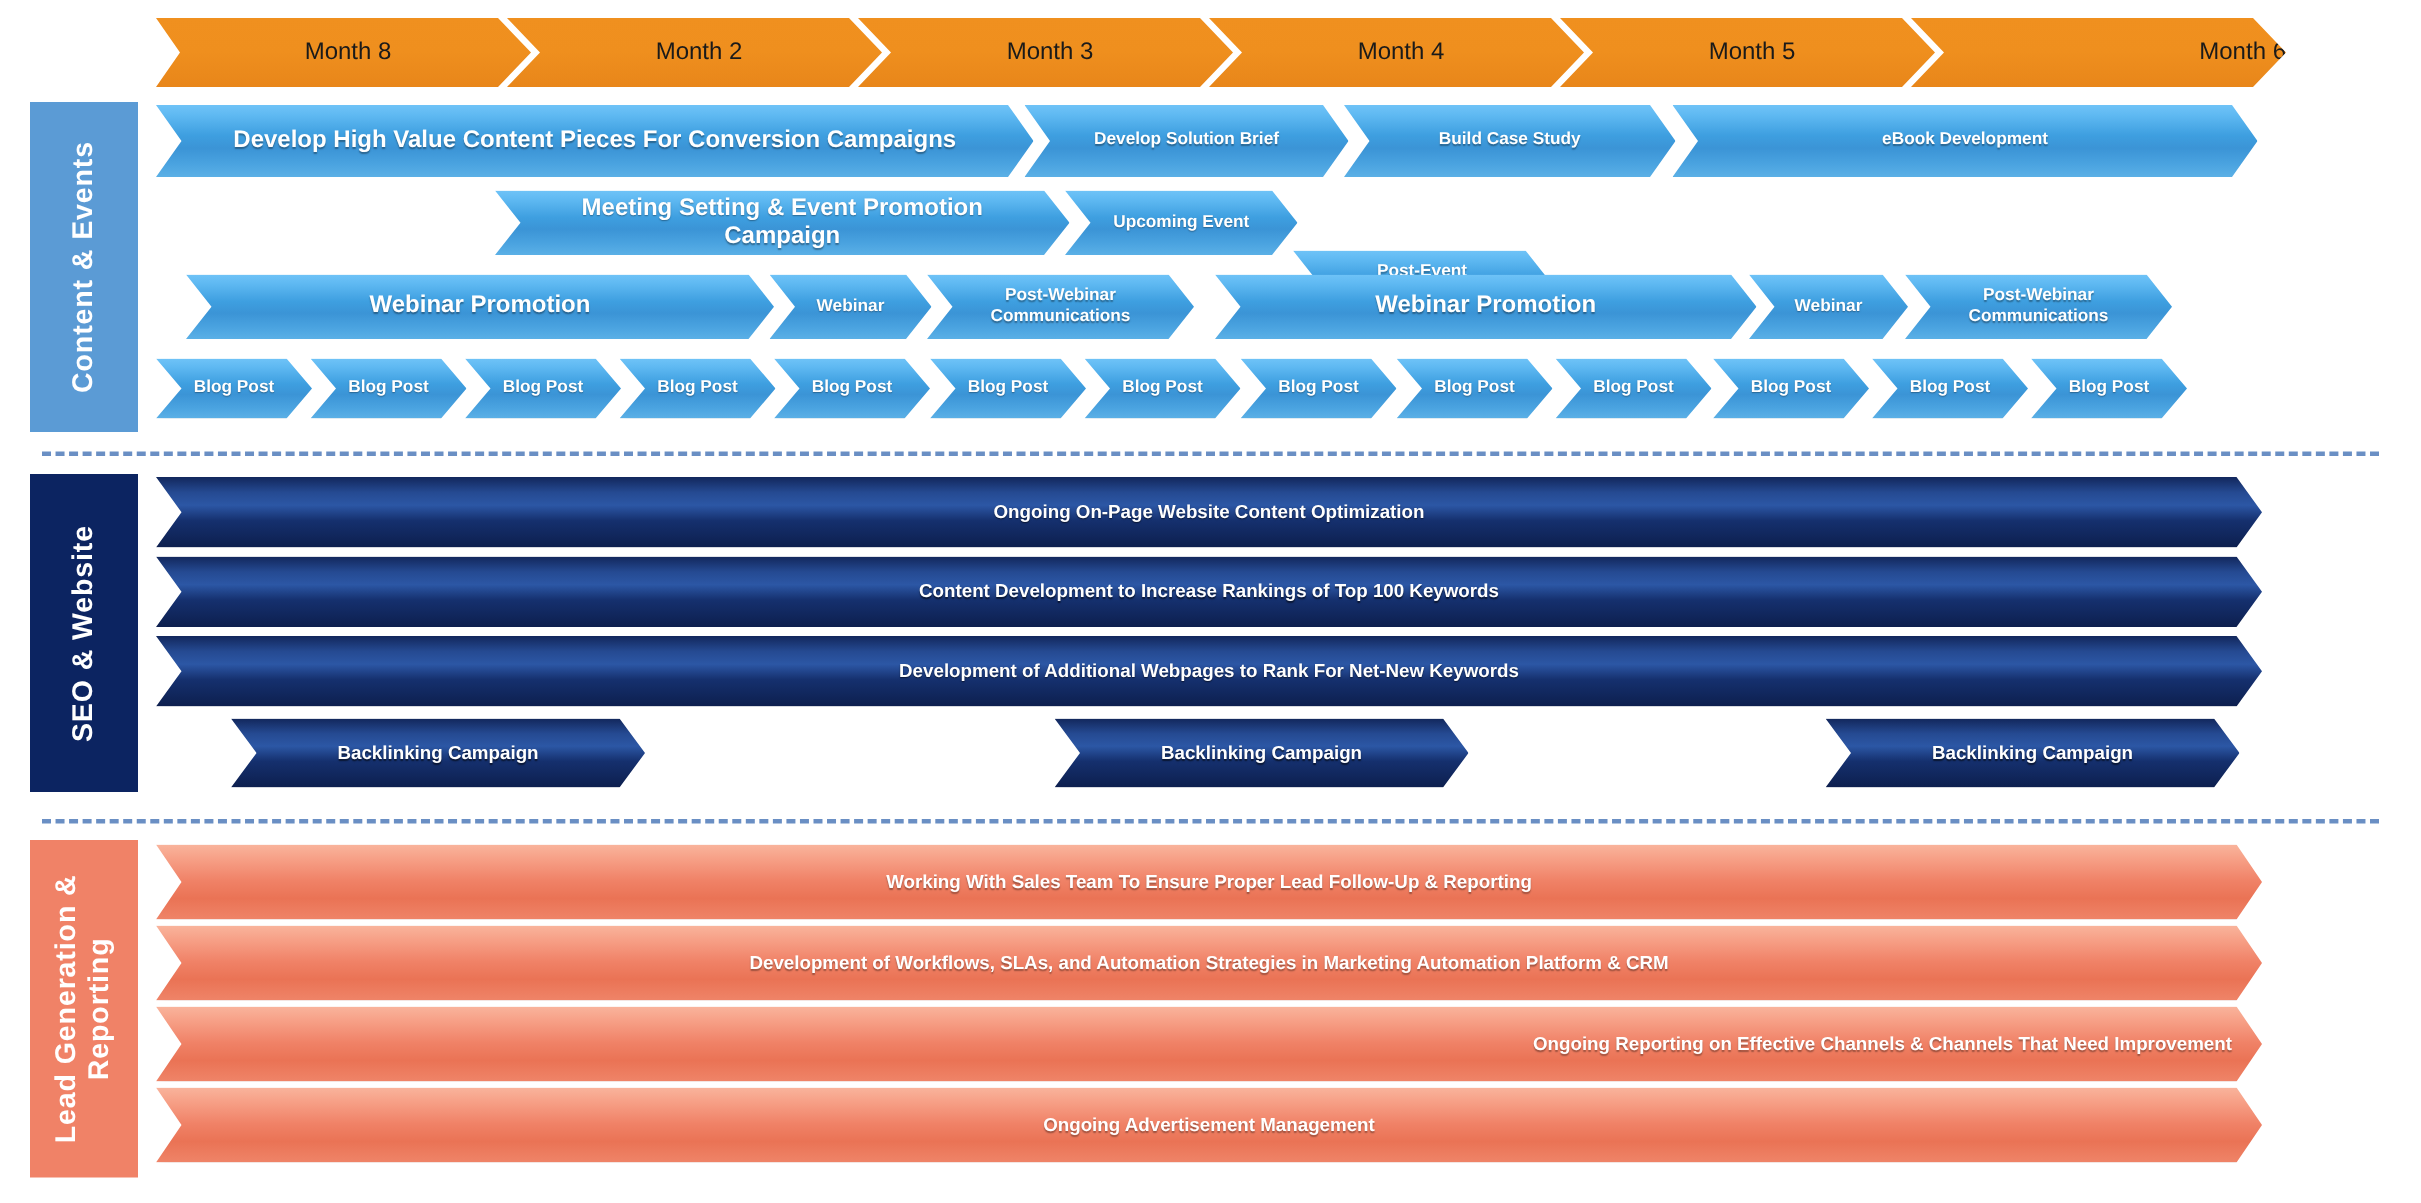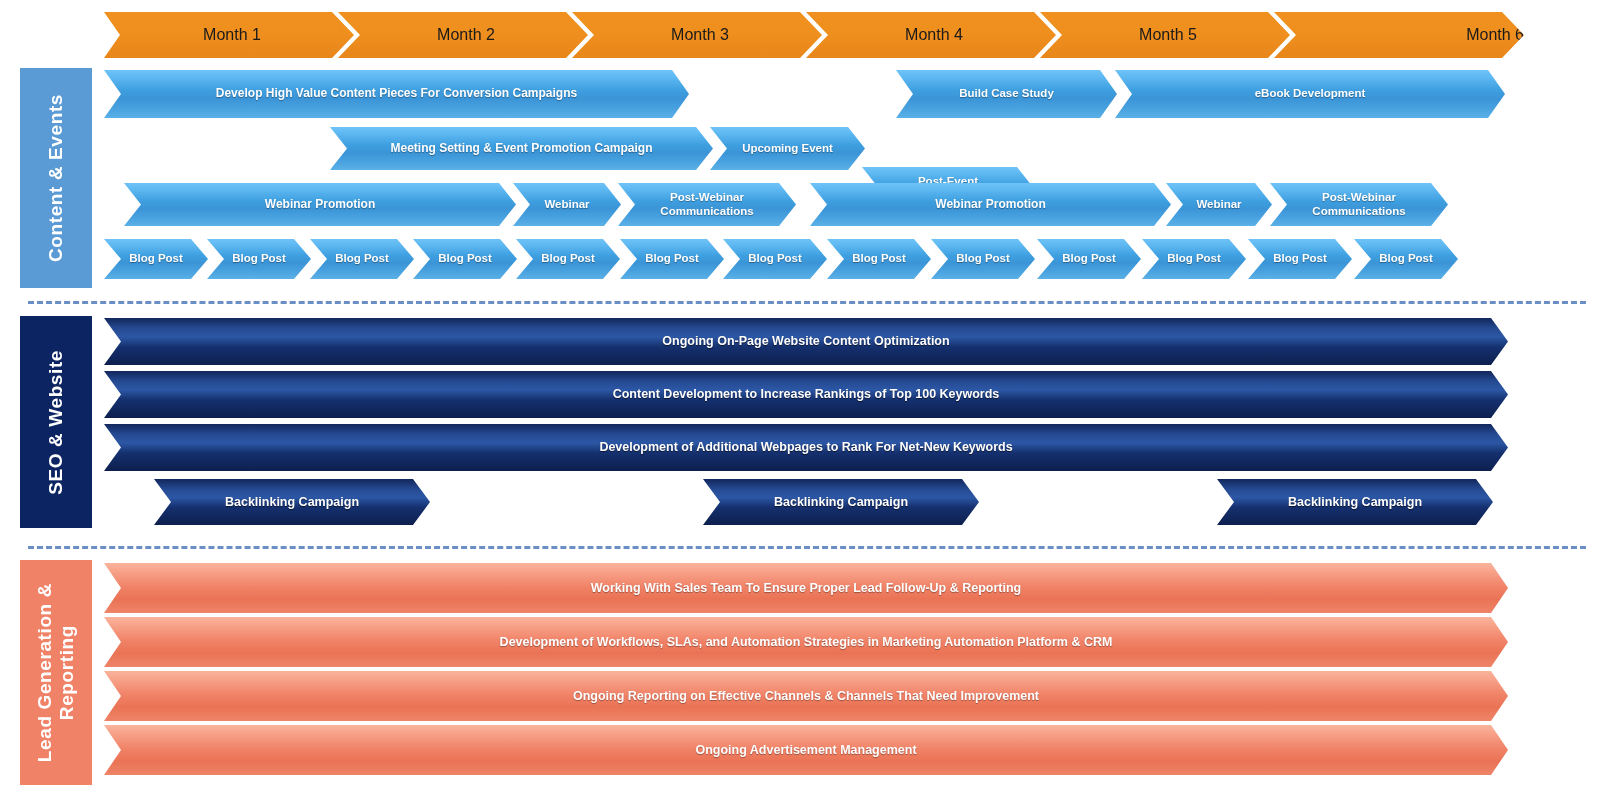--- a/index.html
+++ b/index.html
@@ -64,21 +64,21 @@
     line-height:1.15;
     clip-path:polygon(0 0, calc(100% - 17px) 0, 100% 50%, calc(100% - 17px) 100%, 0 100%, 17px 50%);
     filter:drop-shadow(3px 4px 3px rgba(0,0,0,0.32));
   }
   .bar > span{display:block;padding:0 20px;pointer-events:none;}
 
   
   .bar.blue{
     background:linear-gradient(to bottom,
       #6fc3f7 0%, #5fb9f2 14%, #3e9fe0 42%, #3b94d6 60%, #4aa3e0 82%, #5bb0e6 100%);
-    font-size:12px;
+    font-size:16px;
     text-shadow:0 1px 1px rgba(0,0,0,.35);
   }
   
   .bar.navy{
     background:linear-gradient(to bottom,
       #12275c 0%, #254a92 22%, #2c57a5 40%, #15306e 62%, #0d1f4e 100%);
     font-size:12.5px;
     text-shadow:0 1px 1px rgba(0,0,0,.6);
   }
   
@@ -92,21 +92,21 @@
   .bar.tiny{font-size:11.5px;}
   .bar.tiny > span{padding:0 8px;}
 </style>
 </head>
 <body>
 
 <div id="root">
 
   <div class="month-band">
     <div class="month first abs" style="left:0px;width:250px;">
-      <span>Month 1</span>
+      <span>Month 8</span>
     </div>
     <div class="month mid abs" style="left:234px;width:250px;">
       <span>Month 2</span>
     </div>
     <div class="month mid abs" style="left:468px;width:250px;">
       <span>Month 3</span>
     </div>
     <div class="month mid abs" style="left:702px;width:250px;align-items:center;">
       <span>Month 4</span>
     </div>
@@ -117,20 +117,23 @@
       <span>Month 6</span>
     </div>
   </div>
 
   <div class="side-label side-ce">
     <span>Content &amp; Events</span>
   </div>
 
   <div class="bar blue" style="left:104px;top:70px;width:585px;height:48px;">
     <span>Develop High Value Content Pieces For Conversion Campaigns</span>
+  </div>
+  <div class="bar blue small" style="left:683px;top:70px;width:216px;height:48px;">
+    <span>Develop Solution Brief</span>
   </div>
   <div class="bar blue small" style="left:896px;top:70px;width:221px;height:48px;">
     <span>Build Case Study</span>
   </div>
   <div class="bar blue small" style="left:1115px;top:70px;width:390px;height:48px;">
     <span>eBook Development</span>
   </div>
 
   <div class="bar blue" style="left:330px;top:127px;width:383px;height:43px;">
     <span>Meeting Setting &amp; Event Promotion Campaign</span>
@@ -233,20 +236,20 @@
     <span>Lead Generation &amp;
 Reporting</span>
   </div>
 
   <div class="bar salmon" style="left:104px;top:563px;width:1404px;height:50px;">
     <span>Working With Sales Team To Ensure Proper Lead Follow-Up &amp; Reporting</span>
   </div>
   <div class="bar salmon" style="left:104px;top:617px;width:1404px;height:50px;">
     <span>Development of Workflows, SLAs, and Automation Strategies in Marketing Automation Platform &amp; CRM</span>
   </div>
-  <div class="bar salmon" style="left:104px;top:671px;width:1404px;height:50px;">
+  <div class="bar salmon" style="left:104px;top:671px;width:1404px;height:50px;justify-content:flex-end;">
     <span>Ongoing Reporting on Effective Channels &amp; Channels That Need Improvement</span>
   </div>
   <div class="bar salmon" style="left:104px;top:725px;width:1404px;height:50px;">
     <span>Ongoing Advertisement Management</span>
   </div>
 
 </div>
 
 </body></html>

